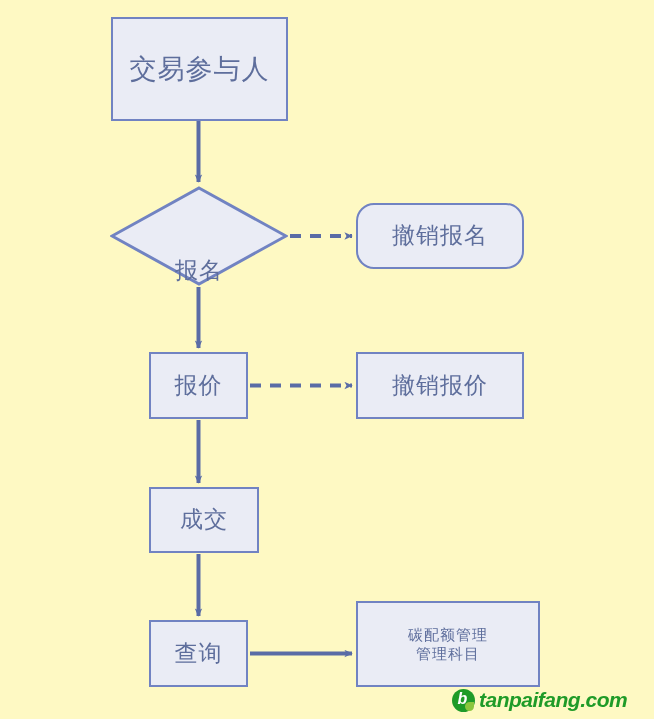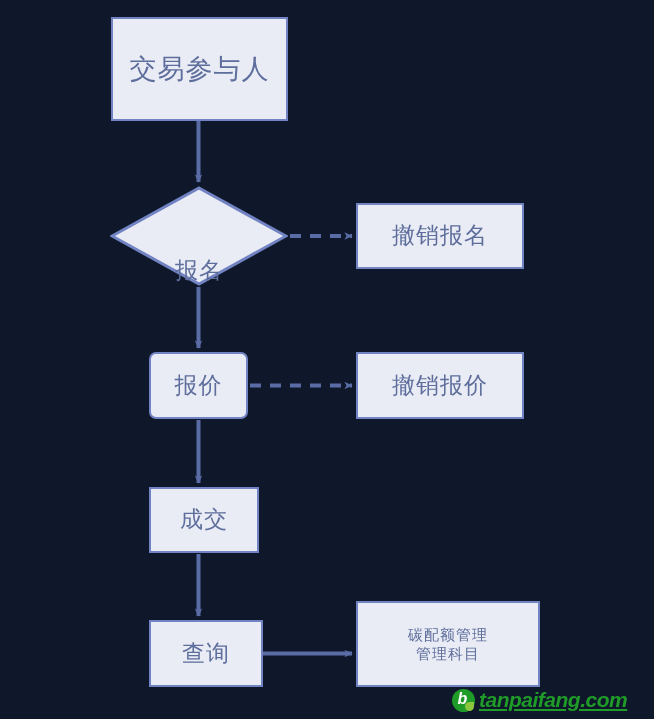--- a/index.html
+++ b/index.html
@@ -7,21 +7,21 @@
     padding: 0;
     background: #ffffff;
   }
   body {
     font-family: "Liberation Sans", "DejaVu Sans", sans-serif;
   }
   #canvas {
     position: relative;
     width: 654px;
     height: 719px;
-    background: #0f172a;
+    background: #fef9c3;
     overflow: hidden;
   }
   .node {
     position: absolute;
     box-sizing: border-box;
     display: flex;
     align-items: center;
     justify-content: center;
     text-align: center;
     background: #eaecf5;
@@ -36,37 +36,37 @@
   }
 
   
   #node-participant {
     left: 111px;  top: 17px;  width: 177px; height: 104px;
     font-size: 27px;
   }
   #node-bid-apply {
     left: 149px;  top: 352px; width: 99px;  height: 67px;
     font-size: 23px;
-    border-radius: 7px;
   }
   #node-cancel-apply {
     left: 356px;  top: 203px; width: 168px; height: 66px;
     font-size: 23px;
+    border-radius: 18px;
   }
   #node-cancel-bid {
     left: 356px;  top: 352px; width: 168px; height: 67px;
     font-size: 23px;
     align-items: center;
   }
   #node-deal {
     left: 149px;  top: 487px; width: 110px;  height: 66px;
     font-size: 23px;
   }
   #node-query {
-    left: 149px;  top: 620px; width: 114px;  height: 67px;
+    left: 149px;  top: 620px; width: 99px;  height: 67px;
     font-size: 23px;
   }
   #node-carbon-account {
     left: 356px;  top: 601px; width: 184px; height: 86px;
     font-size: 15px;
   }
 
   
   .diamond {
     position: absolute;
@@ -136,21 +136,20 @@
     height: 9px;
     background: #8cc63e;
     border-radius: 50% 0 50% 50%;
   }
   #watermark .wm-text {
     font-size: 21px;
     font-weight: bold;
     font-style: italic;
     color: #1f9b28;
     letter-spacing: -0.5px;
-    text-decoration: underline;
   }
 </style>
 </head>
 <body>
 
 <div id="canvas">
 
   <svg id="connectors" viewBox="0 0 654 719" width="654" height="719">
     <defs>
       <marker id="arrowhead" markerWidth="9" markerHeight="9" refX="7.6" refY="4" orient="auto" markerUnits="userSpaceOnUse">

